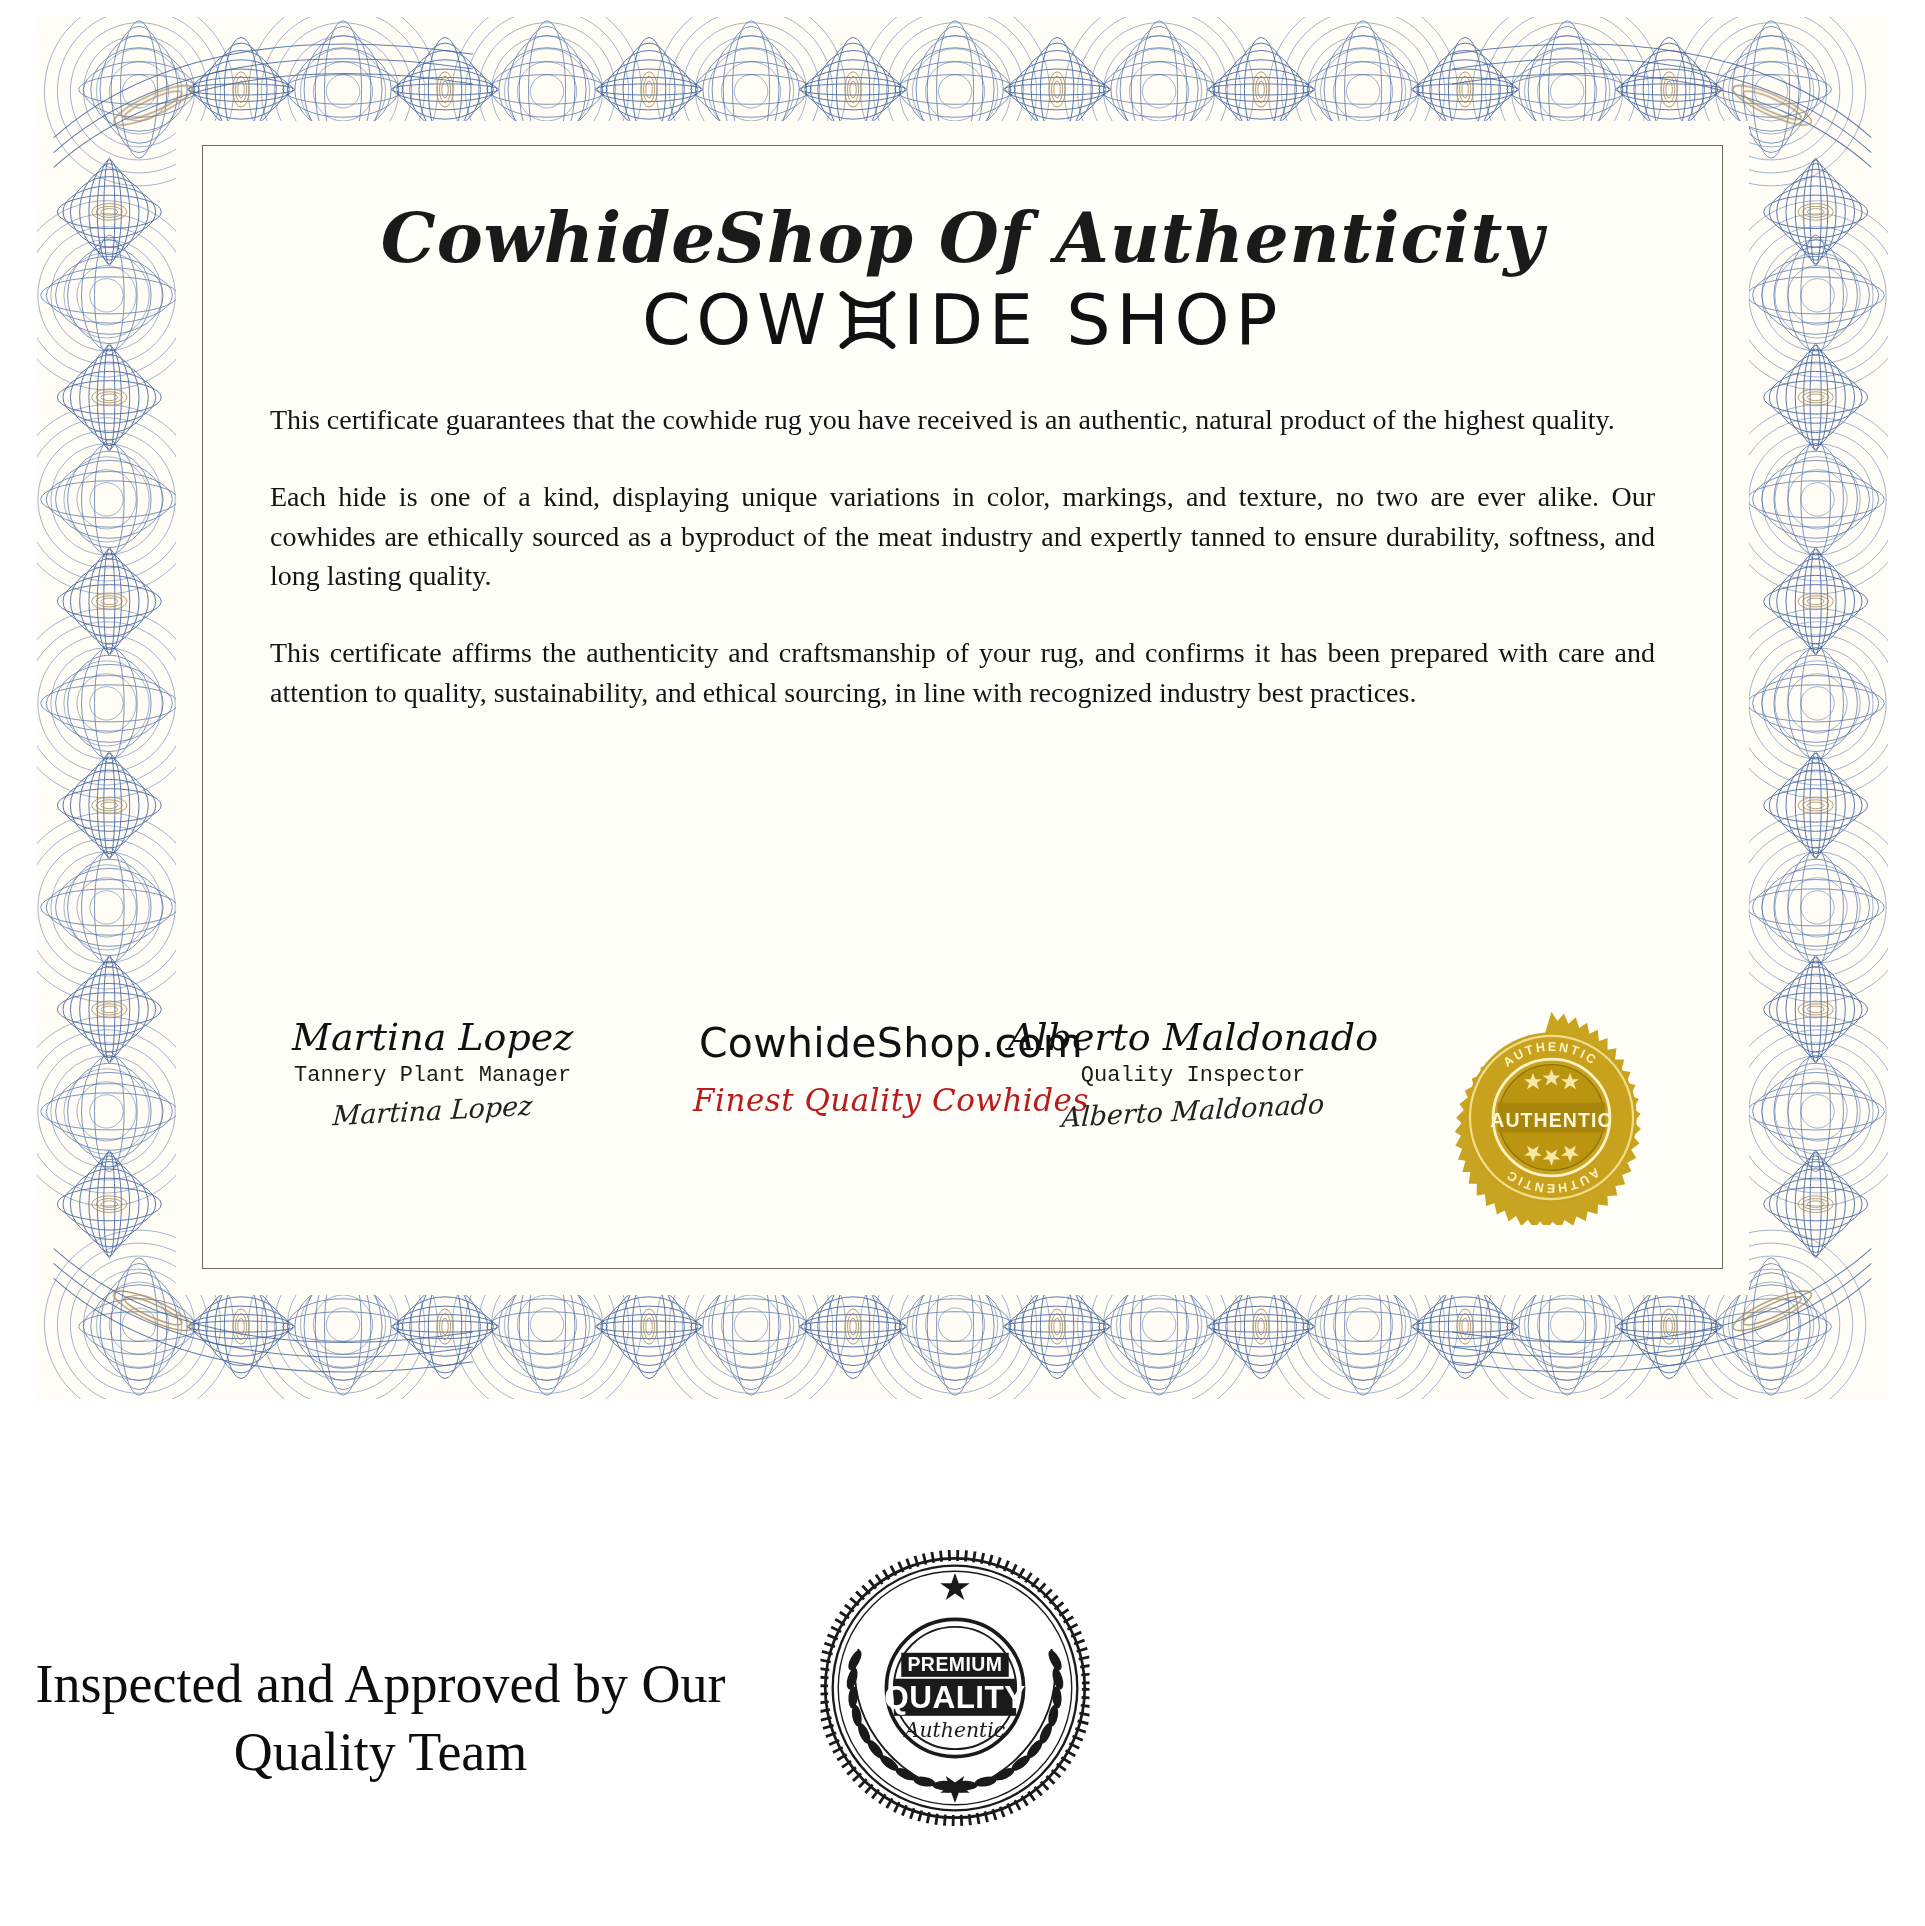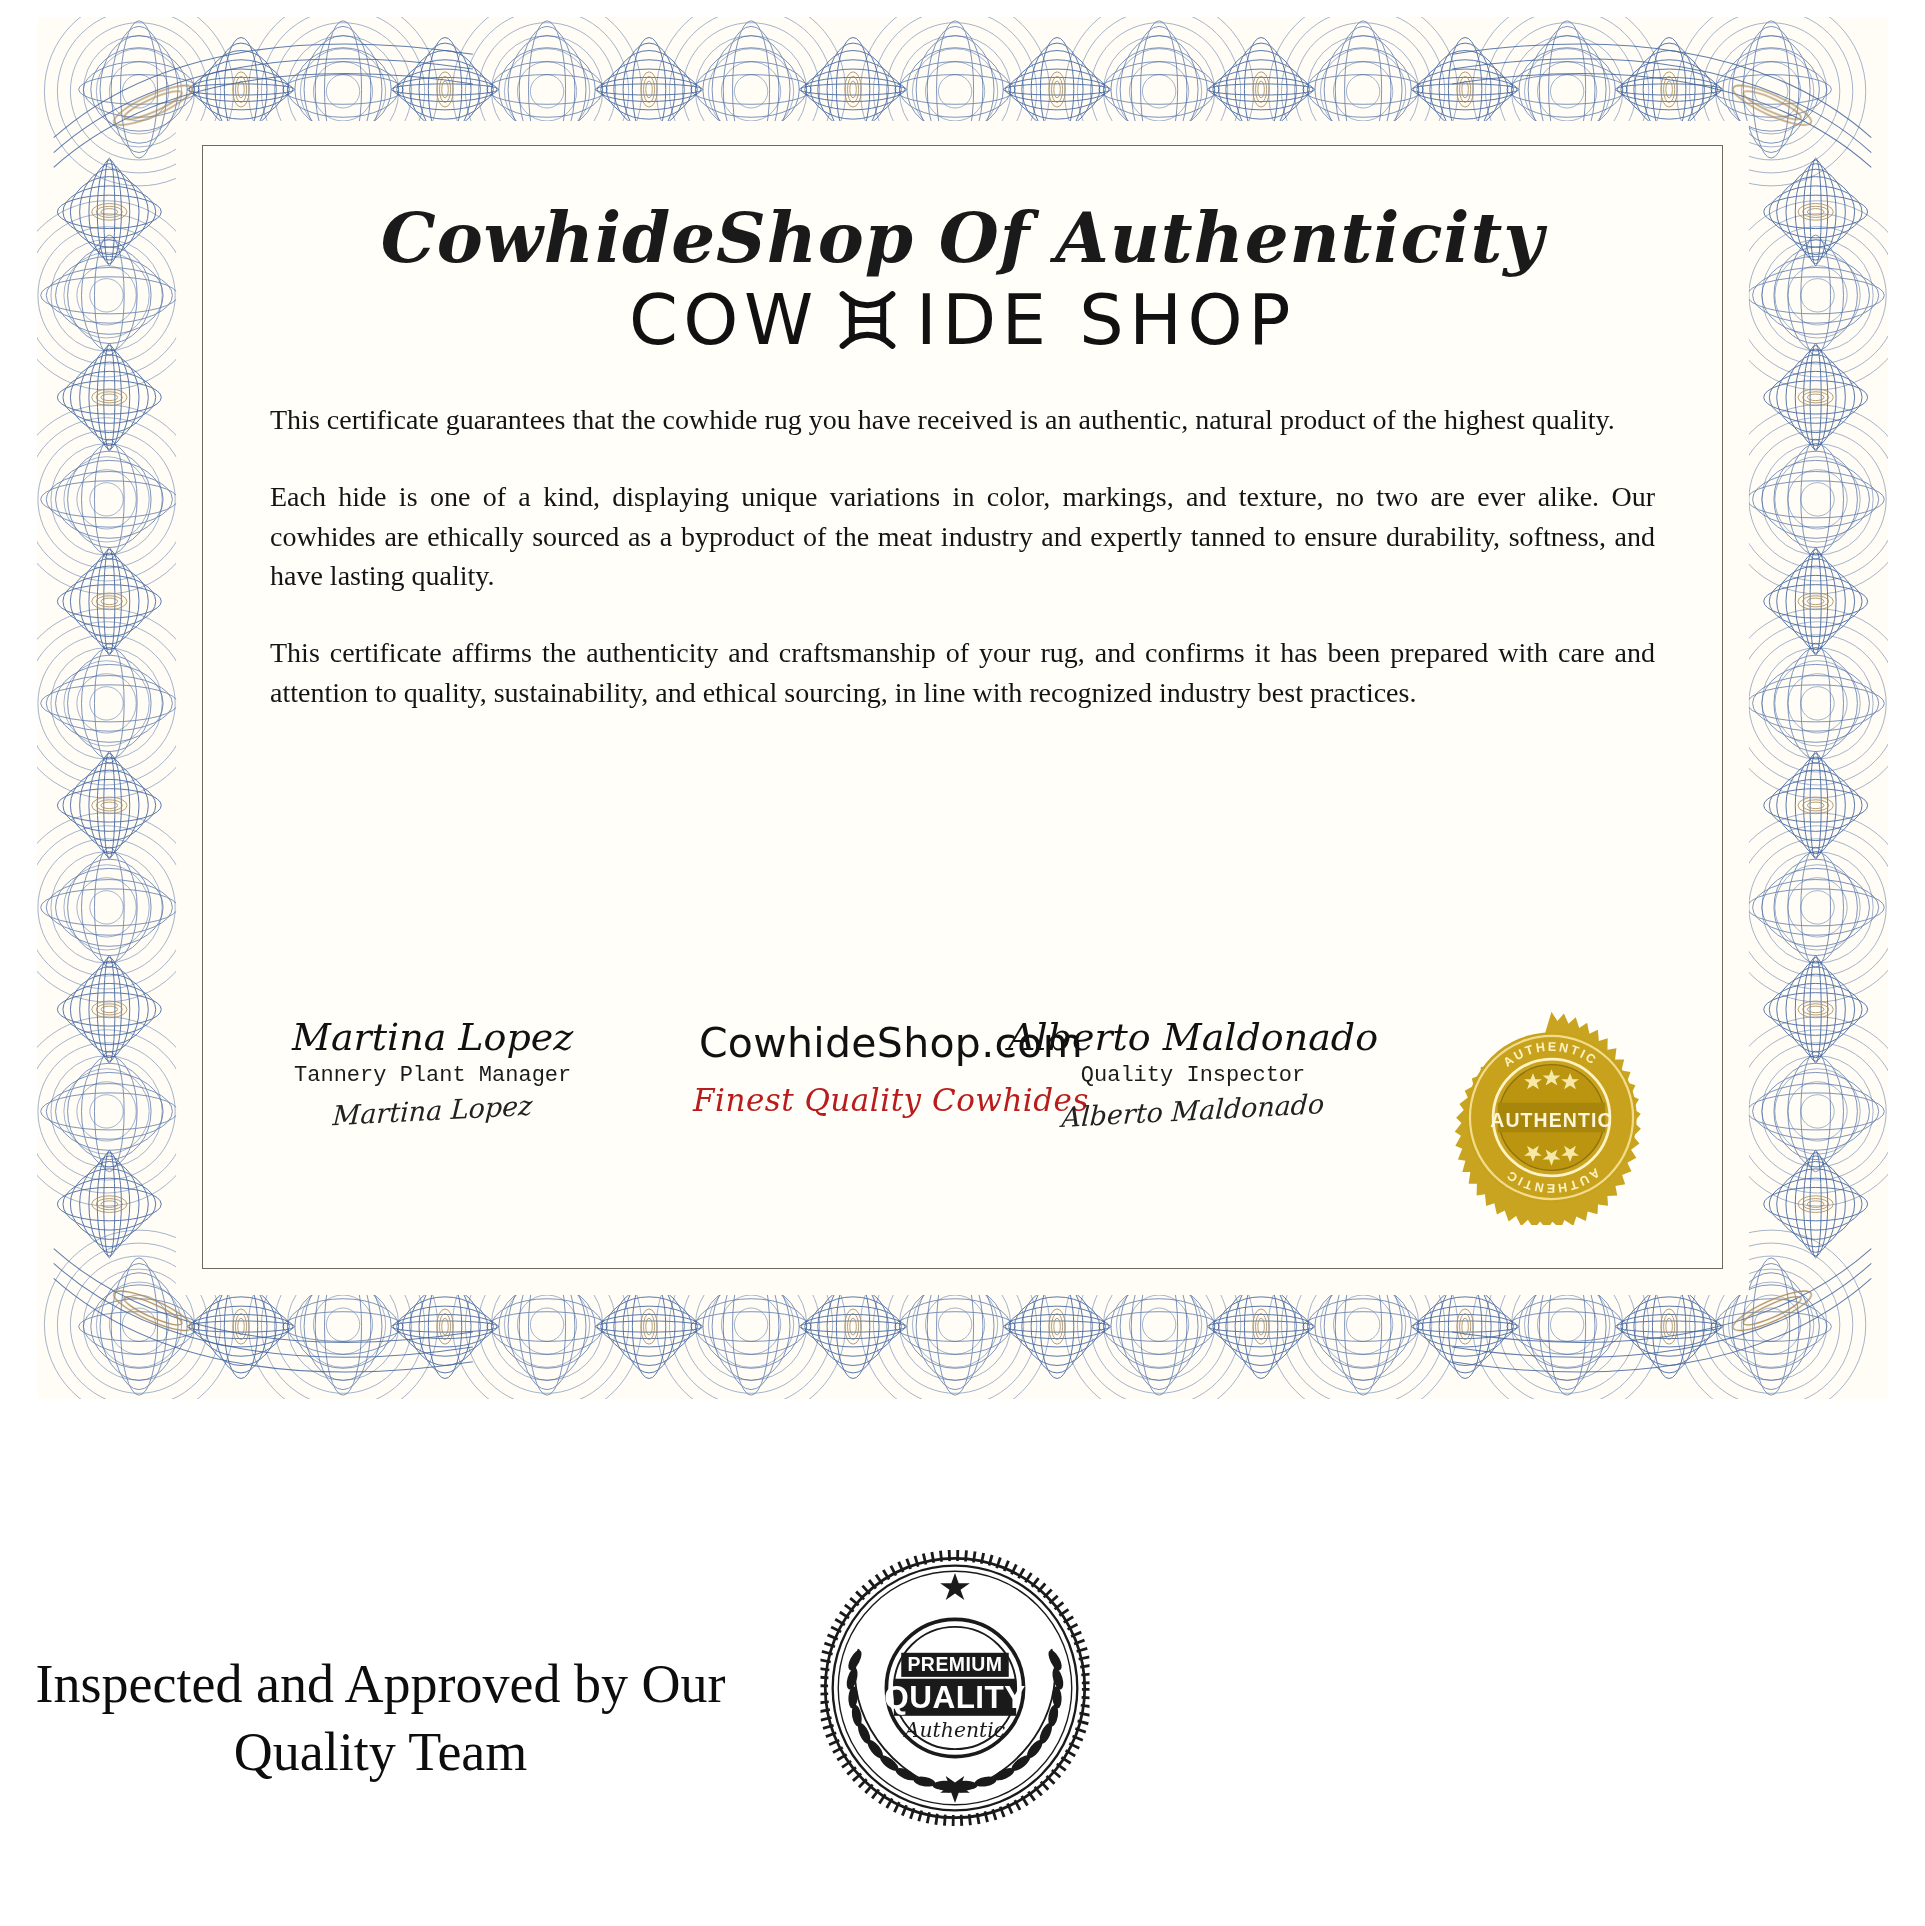--- a/index.html
+++ b/index.html
@@ -60,21 +60,21 @@
     margin: 9.3px 0 5.6px 0;
     line-height: 1.1;
   }
 
   .brand {
     text-align: center;
     margin: 9.3px 0 45px 0;
     display: flex;
     justify-content: center;
     align-items: center;
-    gap: 14px;
+    gap: 1px;
   }
   .brand-text {
     font-family: "DejaVu Sans", sans-serif;
     font-size: 70px;
     letter-spacing: 5.6px;
     font-weight: 400;
     color: #111111;
     line-height: 1;
   }
   .brand-glyph {
@@ -455,21 +455,21 @@
               <path d="M20 20 L20 56"></path>
               <path d="M54 20 L54 56"></path>
               <path d="M20 38 L54 38"></path>
             </g>
           </svg>
         </span>
         <span class="brand-text">IDE SHOP</span>
       </div>
 
       <p class="body-text">This certificate guarantees that the cowhide rug you have received is an authentic, natural product of the highest quality.</p>
-      <p class="body-text">Each hide is one of a kind, displaying unique variations in color, markings, and texture, no two are ever alike. Our cowhides are ethically sourced as a byproduct of the meat industry and expertly tanned to ensure durability, softness, and have lasting quality.</p>
+      <p class="body-text">Each hide is one of a kind, displaying unique variations in color, markings, and texture, no two are ever alike. Our cowhides are ethically sourced as a byproduct of the meat industry and expertly tanned to ensure durability, softness, and long lasting quality.</p>
       <p class="body-text">This certificate affirms the authenticity and craftsmanship of your rug, and confirms it has been prepared with care and attention to quality, sustainability, and ethical sourcing, in line with recognized industry best practices.</p>
 
       <div class="sig-row">
 
         <div class="sig-block sig-left">
           <div class="sig-name">Martina Lopez</div>
           <div class="sig-role">Tannery Plant Manager</div>
           <div class="sig-hand">Martina Lopez</div>
         </div>
 

